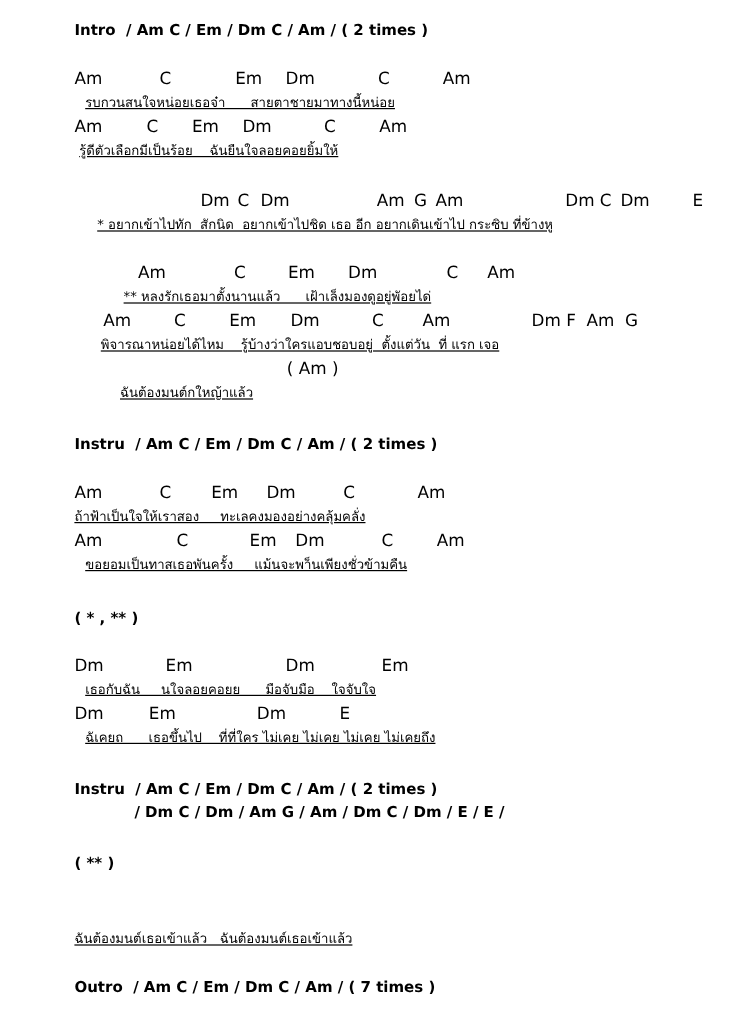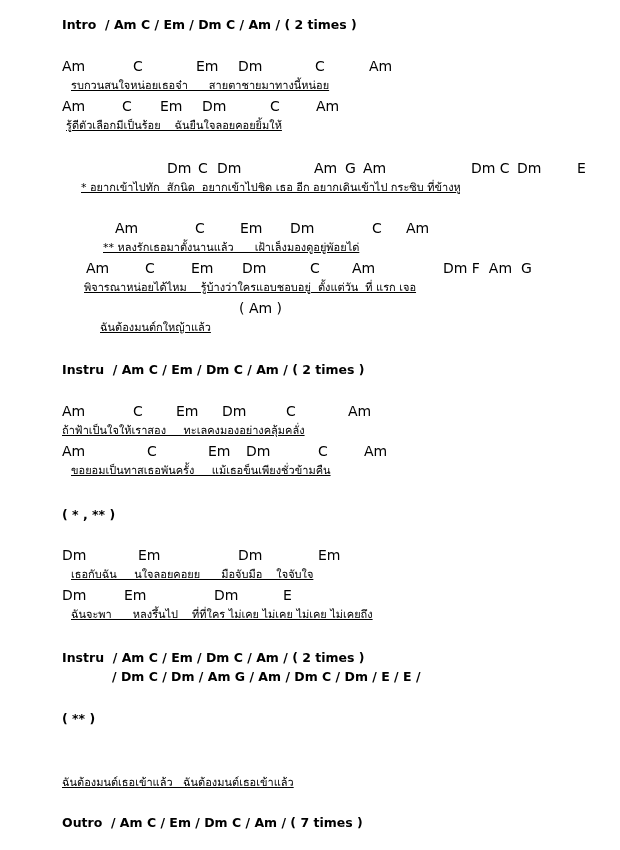--- a/index.html
+++ b/index.html
@@ -83,37 +83,37 @@
   <span class="chord" style="left:286px; top:403px;">C</span>
   <span class="chord" style="left:348px; top:403px;">Am</span>
   <div class="line lyric" style="left:62px; top:423px;">ถ้าฟ้าเป็นใจให้เราสอง     ทะเลคงมองอย่างคลุ้มคลั่ง</div>
 
   <span class="chord" style="left:62px; top:443px;">Am</span>
   <span class="chord" style="left:147px; top:443px;">C</span>
   <span class="chord" style="left:208px; top:443px;">Em</span>
   <span class="chord" style="left:246px; top:443px;">Dm</span>
   <span class="chord" style="left:318px; top:443px;">C</span>
   <span class="chord" style="left:364px; top:443px;">Am</span>
-  <div class="line lyric" style="left:71px; top:463px;">ขอยอมเป็นทาสเธอพันครั้ง     แม้เธอข็นเพียงชั่วข้ามคืน</div>
+  <div class="line lyric" style="left:71px; top:463px;">ขอยอมเป็นทาสเธอพันครั้ง     แม้นจะพา็นเพียงชั่วข้ามคืน</div>
 </div>
 
 <div class="line bold" style="left:62px; top:507px;">( * , ** )</div>
 
 <div>
   <span class="chord" style="left:62px; top:547px;">Dm</span>
   <span class="chord" style="left:138px; top:547px;">Em</span>
   <span class="chord" style="left:238px; top:547px;">Dm</span>
   <span class="chord" style="left:318px; top:547px;">Em</span>
   <div class="line lyric" style="left:71px; top:567px;">เธอกับฉัน     นใจลอยคอยย      มือจับมือ    ใจจับใจ</div>
 
   <span class="chord" style="left:62px; top:587px;">Dm</span>
   <span class="chord" style="left:124px; top:587px;">Em</span>
   <span class="chord" style="left:214px; top:587px;">Dm</span>
   <span class="chord" style="left:283px; top:587px;">E</span>
-  <div class="line lyric" style="left:71px; top:607px;">ฉันจะพา      หลงรึ้นไป    ที่ที่ใคร ไม่เคย ไม่เคย ไม่เคย ไม่เคยถึง</div>
+  <div class="line lyric" style="left:71px; top:607px;">ฉัเคยถ      เธอขึ้นไป    ที่ที่ใคร ไม่เคย ไม่เคย ไม่เคย ไม่เคยถึง</div>
 </div>
 
 <div class="line bold" style="left:62px; top:650px;">Instru  / Am C / Em / Dm C / Am / ( 2 times )</div>
 <div class="line bold" style="left:112px; top:669px;">/ Dm C / Dm / Am G / Am / Dm C / Dm / E / E /</div>
 
 <div class="line bold" style="left:62px; top:711px;">( ** )</div>
 
 <div class="line lyric" style="left:62px; top:775px;">ฉันต้องมนต์เธอเข้าแล้ว   ฉันต้องมนต์เธอเข้าแล้ว</div>
 
 <div class="line bold" style="left:62px; top:815px;">Outro  / Am C / Em / Dm C / Am / ( 7 times )</div>

